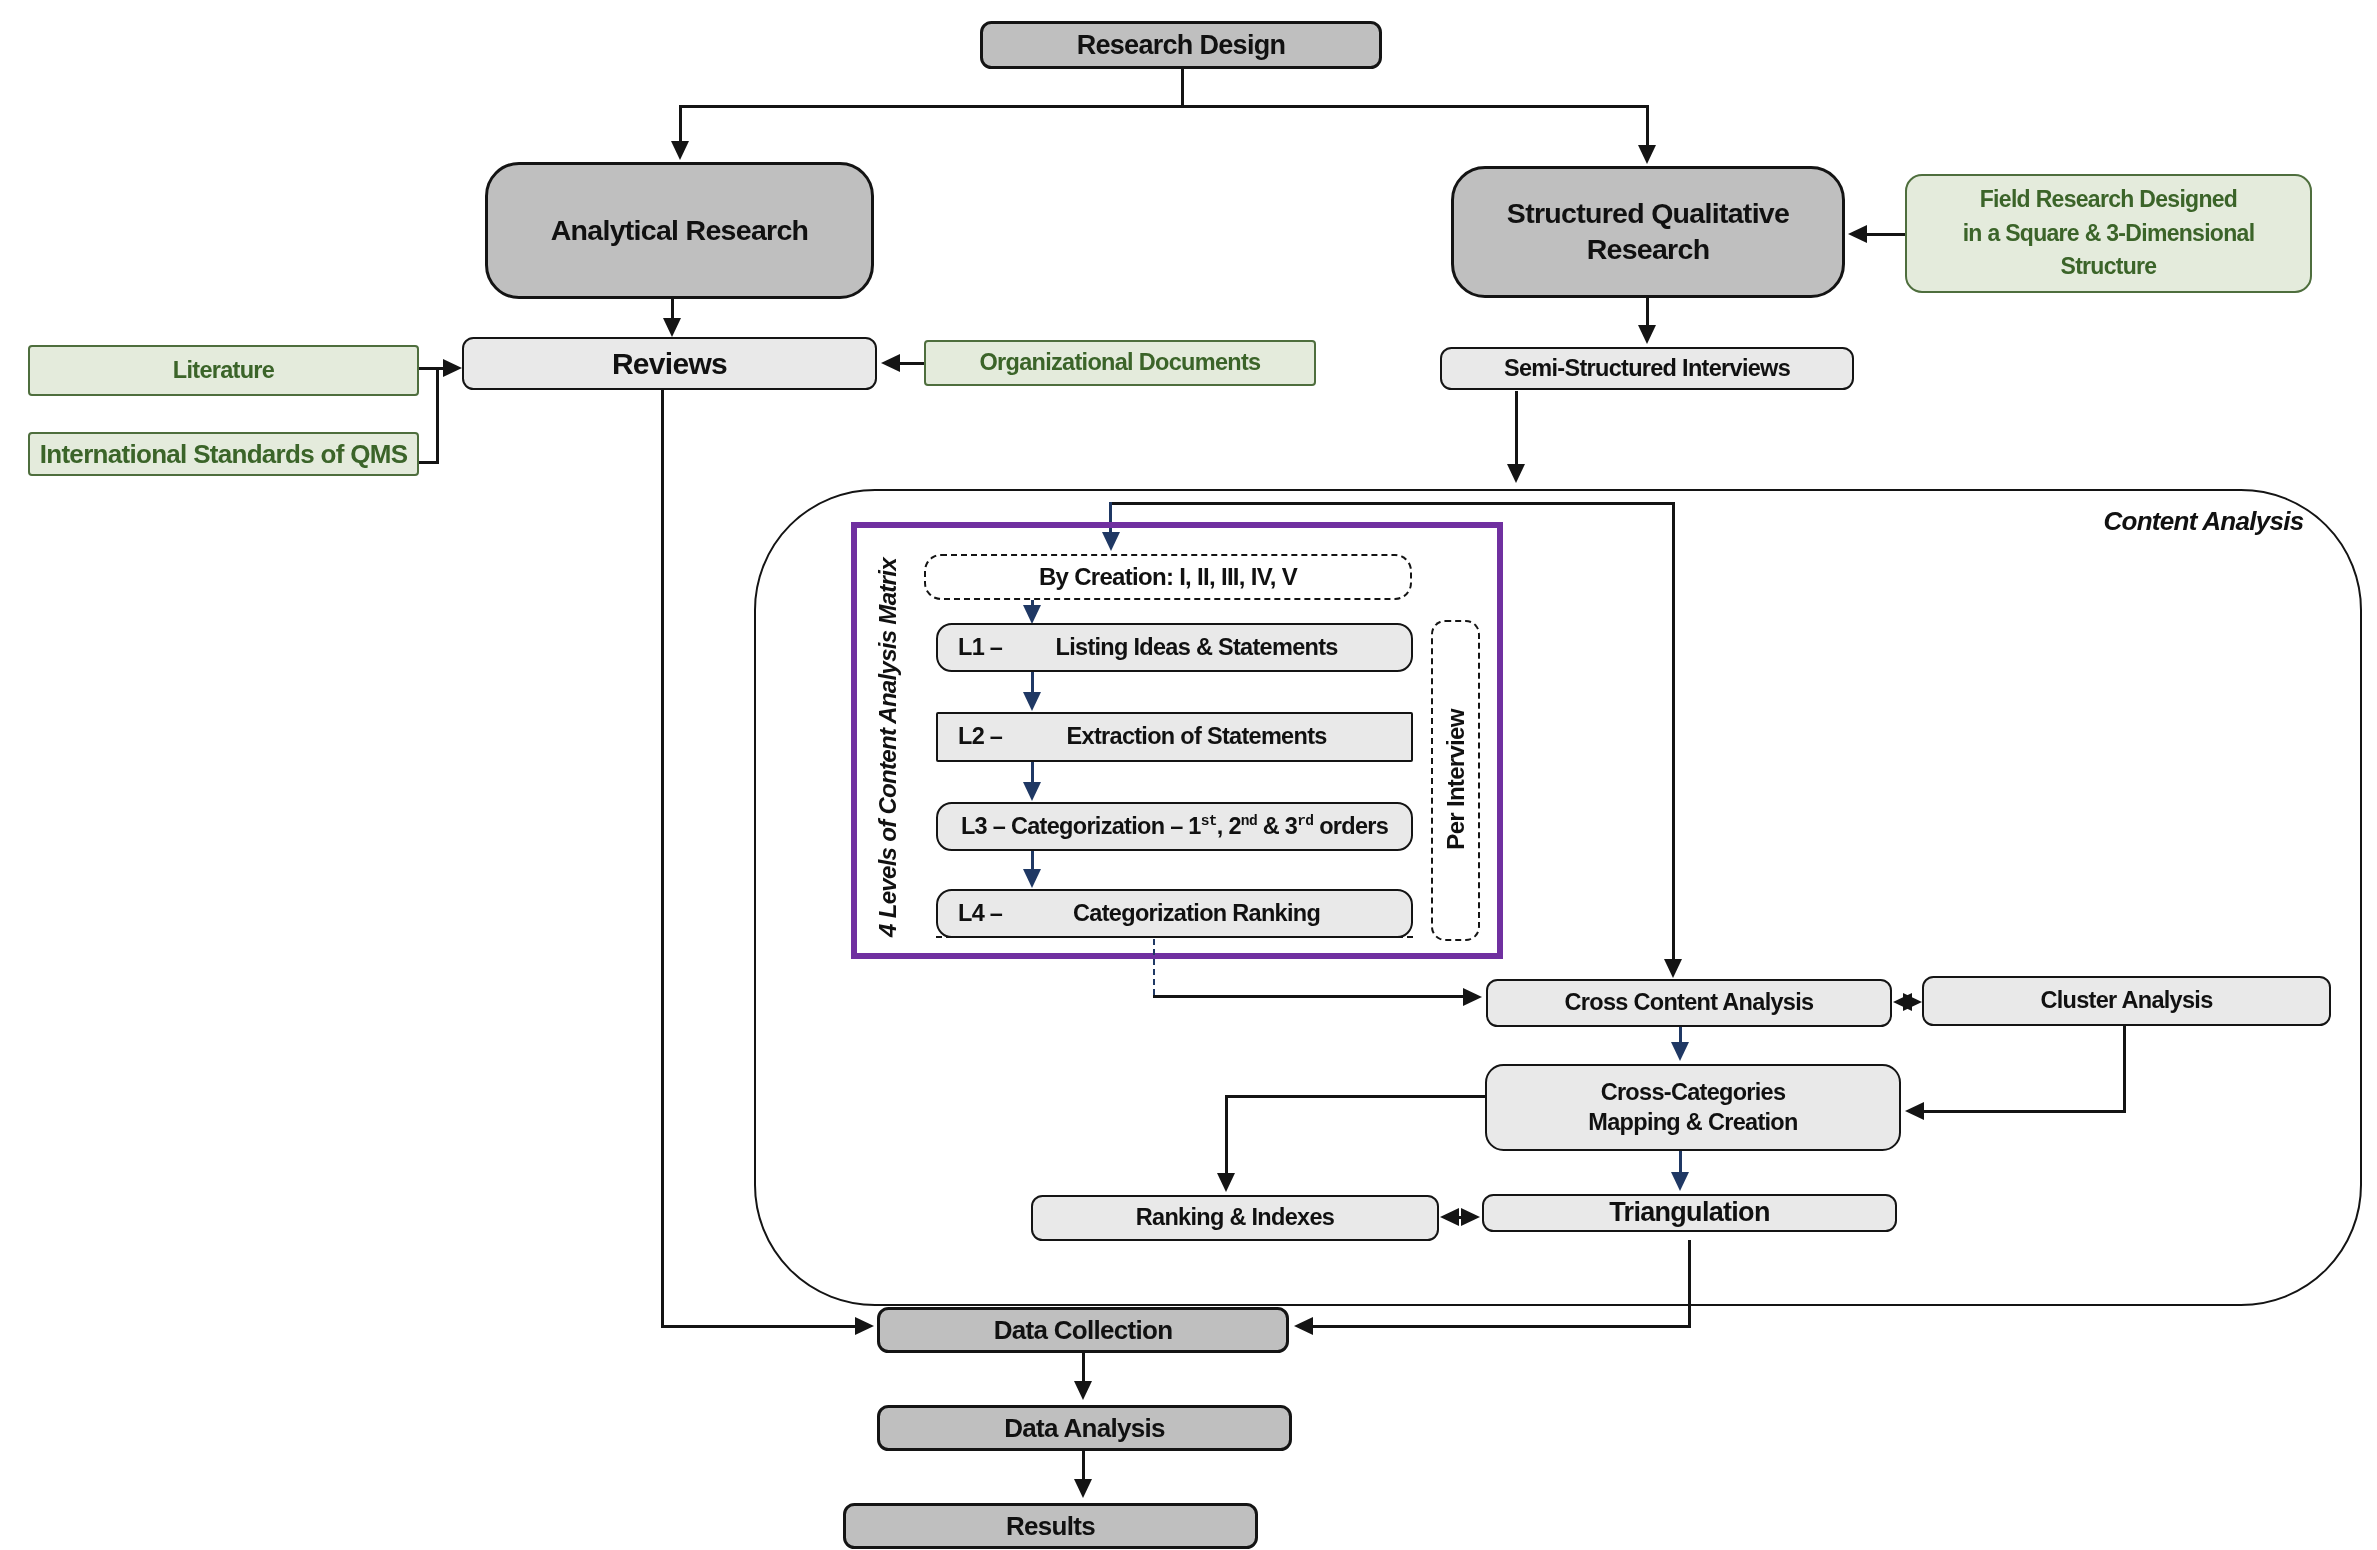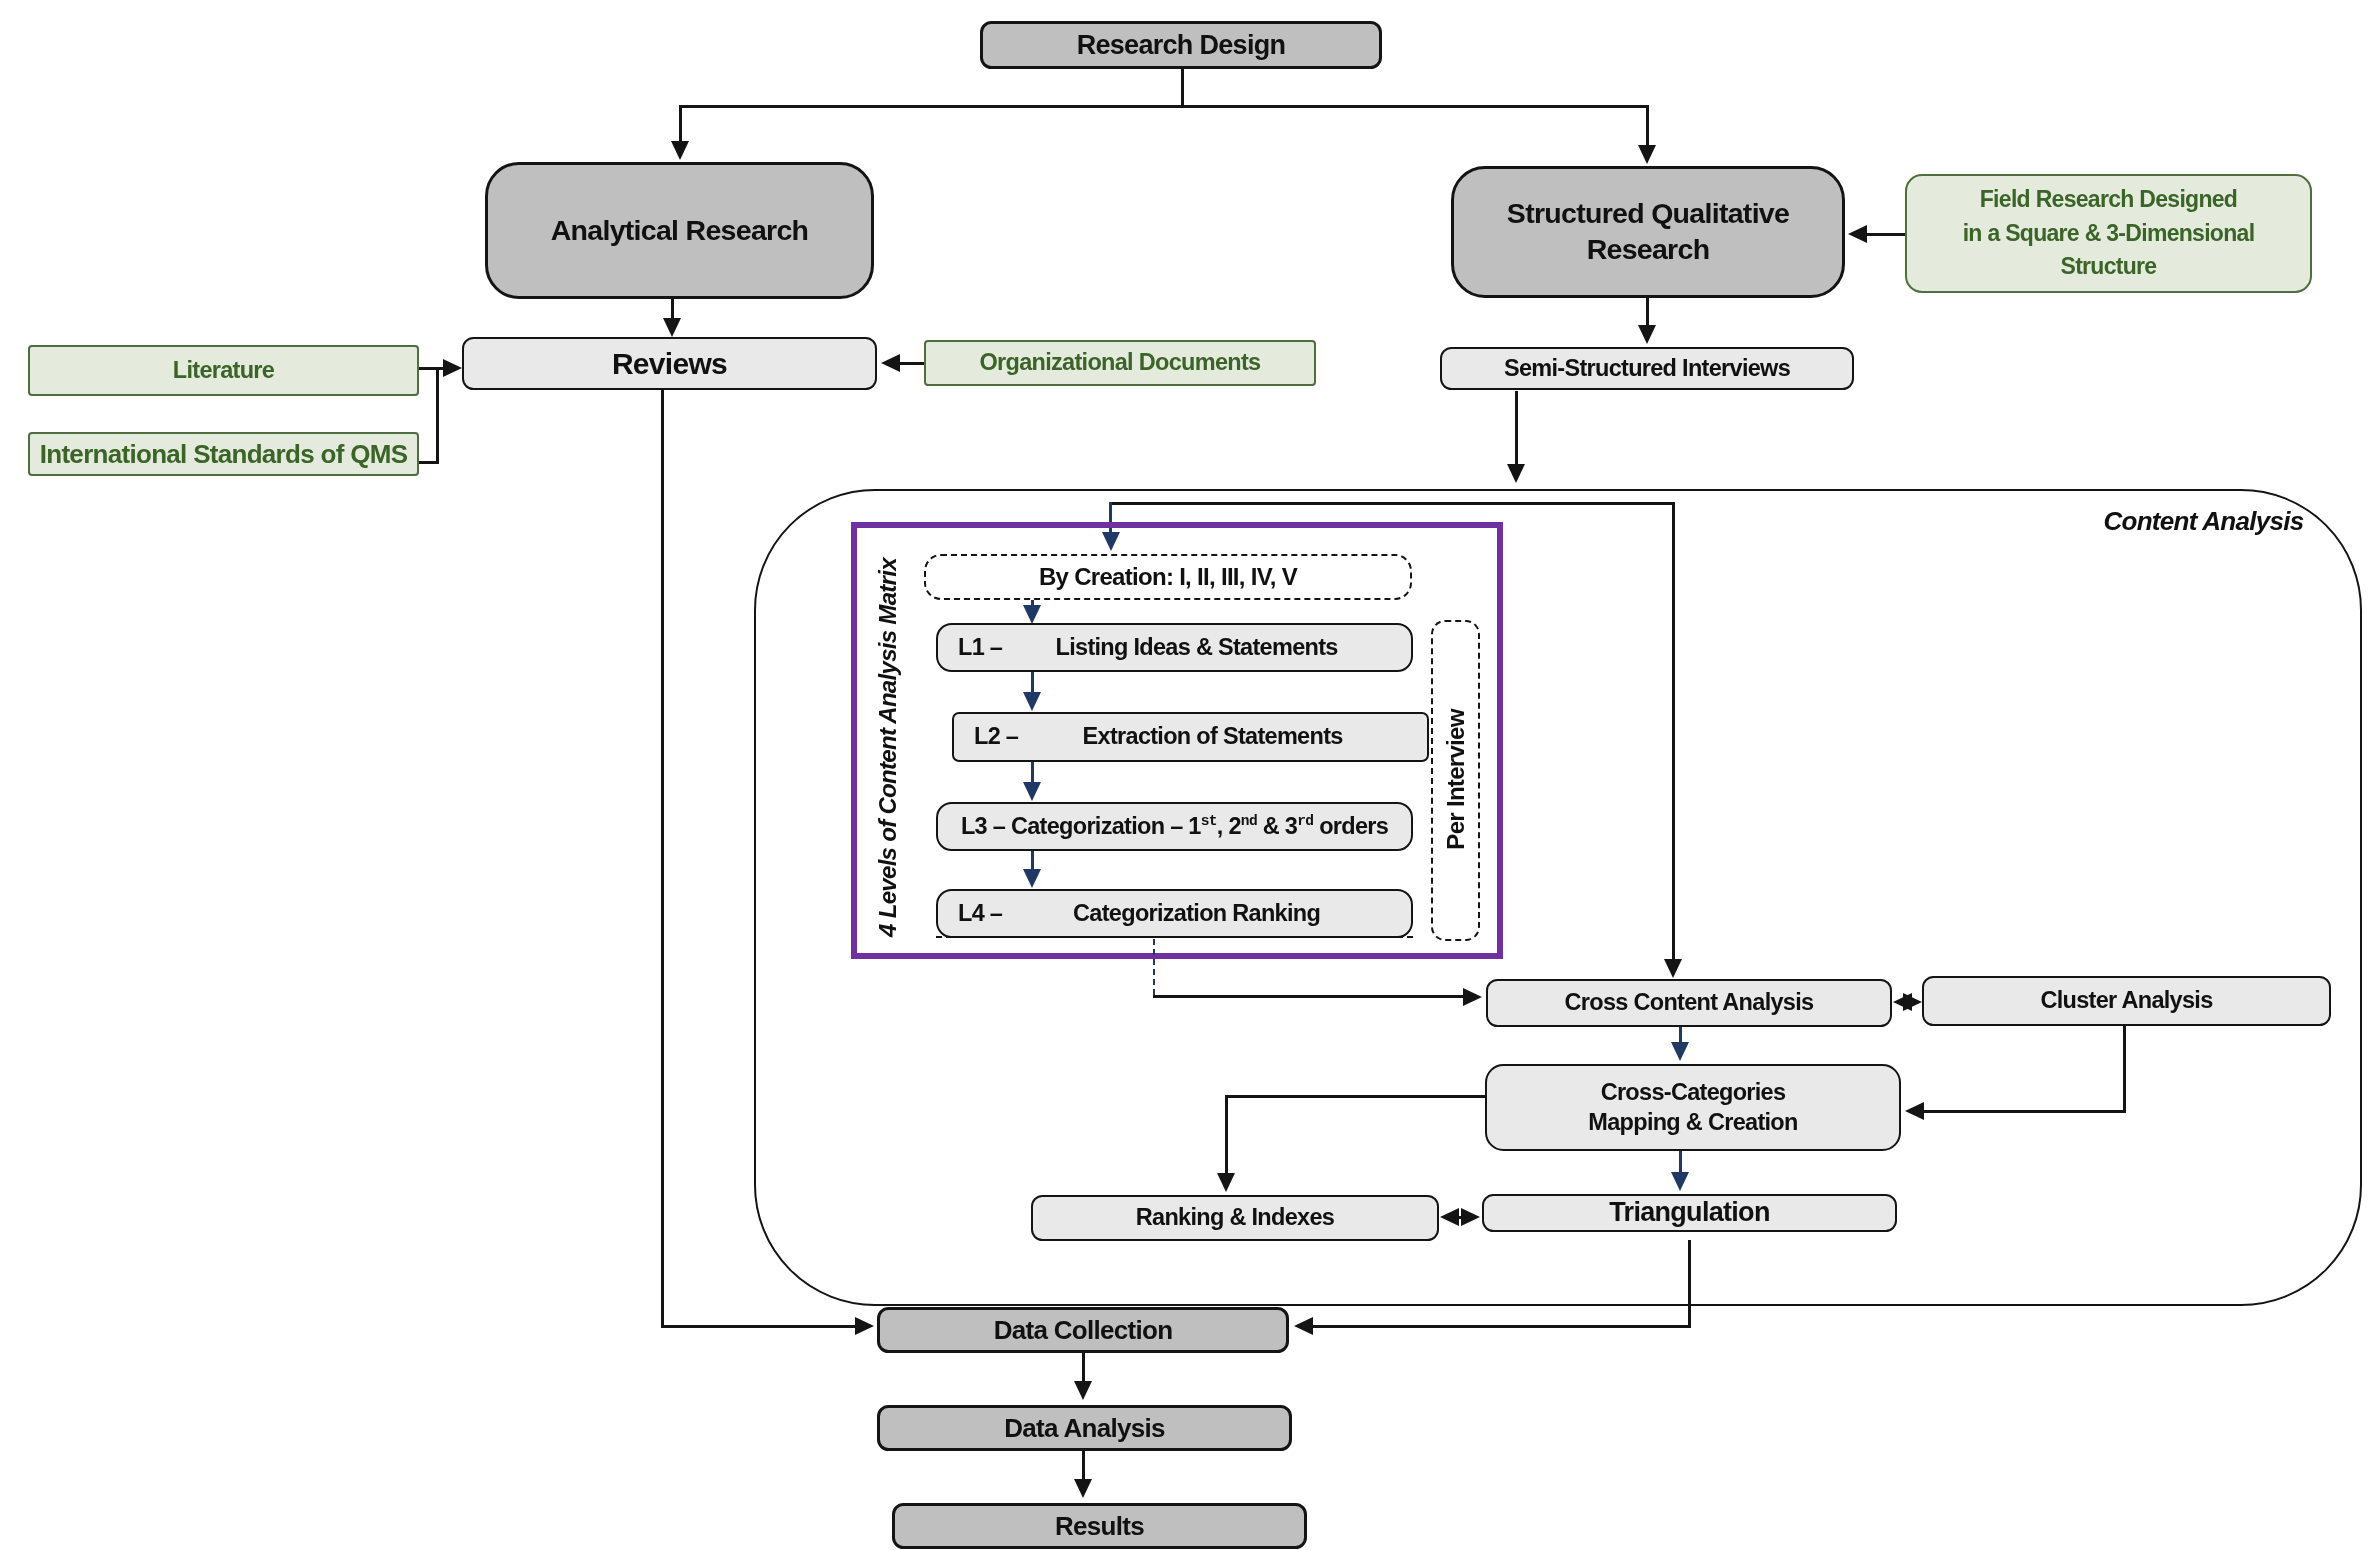--- a/index.html
+++ b/index.html
@@ -133,21 +133,21 @@
   <div class="ah ah-down nv" style="left:1023px;top:782px;"></div>
   <div class="lineV navy" style="left:1031px;top:851px;height:21.4px;"></div>
   <div class="ah ah-down nv" style="left:1023px;top:869px;"></div>
 
   <div class="box gray-light" style="left:936px;top:623px;width:477px;height:49px;font-size:23.5px;border-radius:15.7px;">
     <div class="lrow">
       <span class="lprefix">L1 –</span>
       <span class="llabel">Listing Ideas &amp; Statements</span>
     </div>
   </div>
-  <div class="box gray-light" style="left:936px;top:712px;width:477px;height:50px;font-size:23.5px;border-radius:7px;margin-left:16px;">
+  <div class="box gray-light" style="left:936px;top:712px;width:477px;height:50px;font-size:23.5px;border-radius:2px;">
     <div class="lrow">
       <span class="lprefix">L2 –</span>
       <span class="llabel">Extraction of Statements</span>
     </div>
   </div>
   <div class="box gray-light" style="left:936px;top:802px;width:477px;height:49px;font-size:23.5px;border-radius:15.7px;">
     <span>
       <span>L3 – Categorization – 1</span><sup>st</sup><span>, 2</span><sup>nd</sup><span> &amp; 3</span><sup>rd</sup><span> orders</span>
     </span>
   </div>
@@ -223,18 +223,18 @@
   </div>
   <div class="lineV" style="left:1082px;top:1353px;height:30px;"></div>
   <div class="ah ah-down" style="left:1074px;top:1381px;"></div>
 
   <div class="box gray-dark" style="left:877px;top:1405px;width:415px;height:46px;font-size:26px;">
     <span>Data Analysis</span>
   </div>
   <div class="lineV" style="left:1082px;top:1451px;height:30px;"></div>
   <div class="ah ah-down" style="left:1074px;top:1479px;"></div>
 
-  <div class="box gray-dark" style="left:892px;top:1503px;width:415px;height:46px;font-size:26px;">
+  <div class="box gray-dark" style="left:843px;top:1503px;width:415px;height:46px;font-size:26px;">
     <span>Results</span>
   </div>
 
 </div>
 
 
 </body></html>

